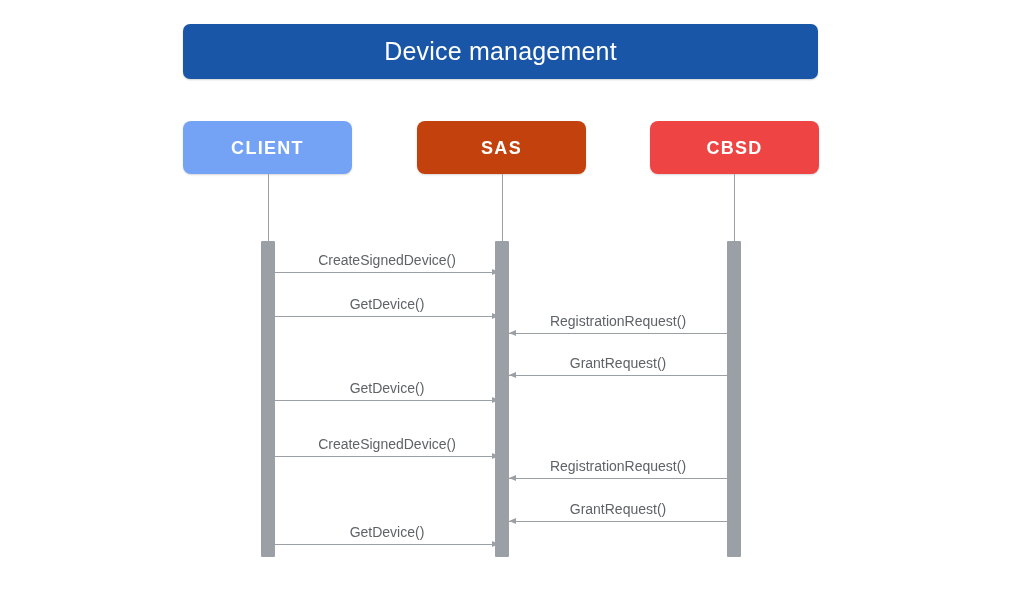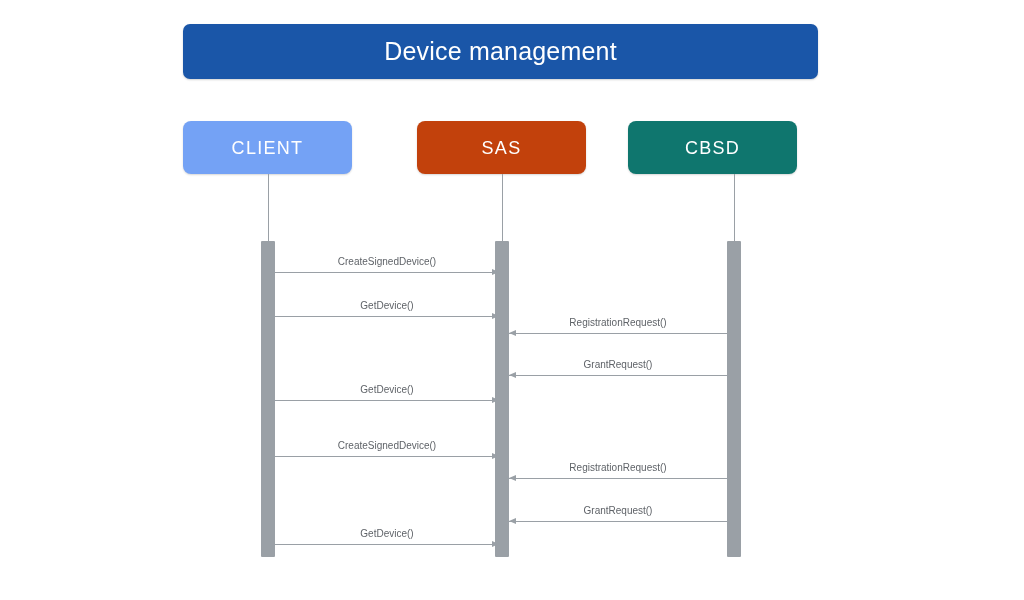--- a/index.html
+++ b/index.html
@@ -53,21 +53,21 @@
     height: 53px;
     border-radius: 8px;
     display: flex;
     align-items: center;
     justify-content: center;
     box-shadow: 0 1px 2px rgba(0,0,0,0.16);
   }
   .participant-box .participant-label {
     color: #ffffff;
     font-size: 18px;
-    font-weight: 400;
+    font-weight: 700;
     letter-spacing: 1.3px;
     line-height: 1;
     text-align: right;
   }
 
   
   .lifeline-stem {
     position: absolute;
     top: 174px;
     width: 1px;
@@ -95,21 +95,21 @@
     top: 0;
     height: 1px;
     background: #9AA0A6;
   }
   .message .msg-label {
     position: absolute;
     bottom: 5px;
     width: 100%;
     text-align: center;
     color: #5F6368;
-    font-size: 10px;
+    font-size: 14px;
     font-weight: 400;
     line-height: 1;
     white-space: nowrap;
   }
   .message .msg-arrowhead {
     position: absolute;
     top: -3.5px;
     width: 0;
     height: 0;
     border-top: 3.5px solid transparent;
@@ -140,21 +140,21 @@
     </div>
     <div class="lifeline-stem" style="left:268px; height:67px;"></div>
     <div class="activation-bar" style="left:261px;"></div>
 
     <div class="participant-box" style="left:417px; background:#c2410c;">
       <span class="participant-label">SAS</span>
     </div>
     <div class="lifeline-stem" style="left:502px; height:67px;"></div>
     <div class="activation-bar" style="left:495px;"></div>
 
-    <div class="participant-box" style="left:628px; background:#0f766e;">
+    <div class="participant-box" style="left:650px; background:#ef4444;">
       <span class="participant-label">CBSD</span>
     </div>
     <div class="lifeline-stem" style="left:734px; height:67px;"></div>
     <div class="activation-bar" style="left:727px;"></div>
 
   </div>
 
   <div>
 
     <div class="message dir-right" style="left:275px; top:272px; width:224px;">

